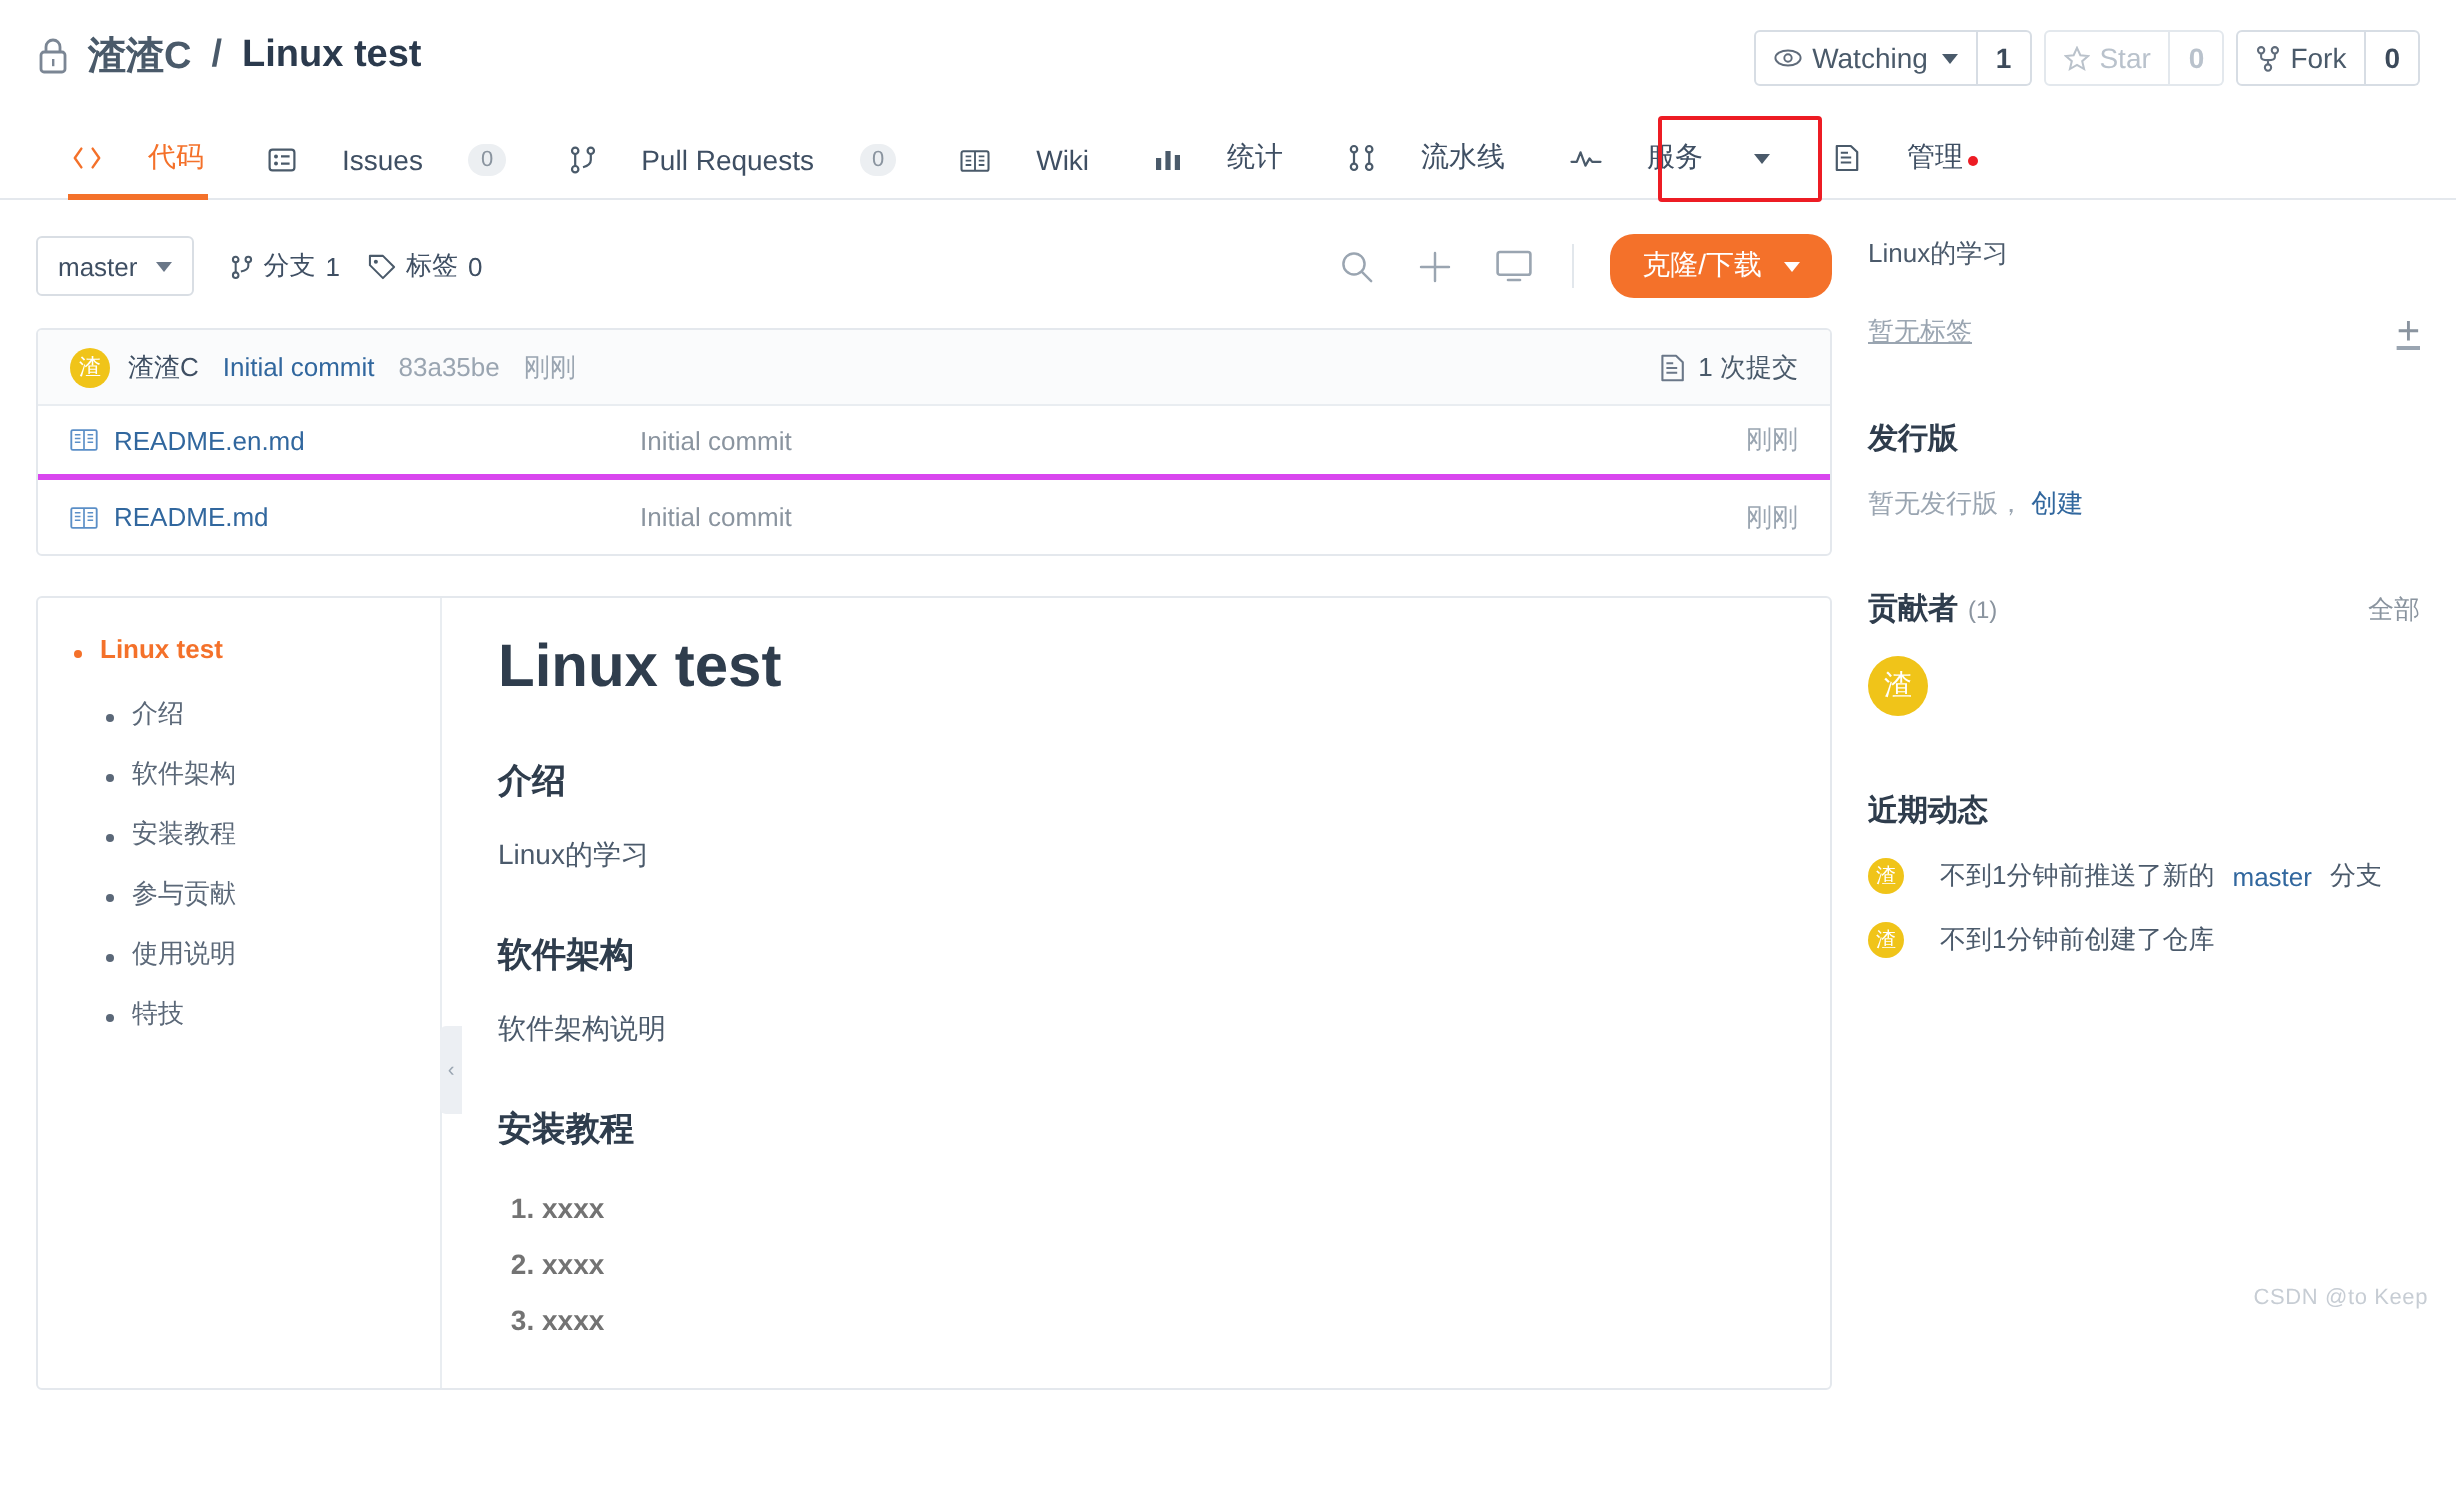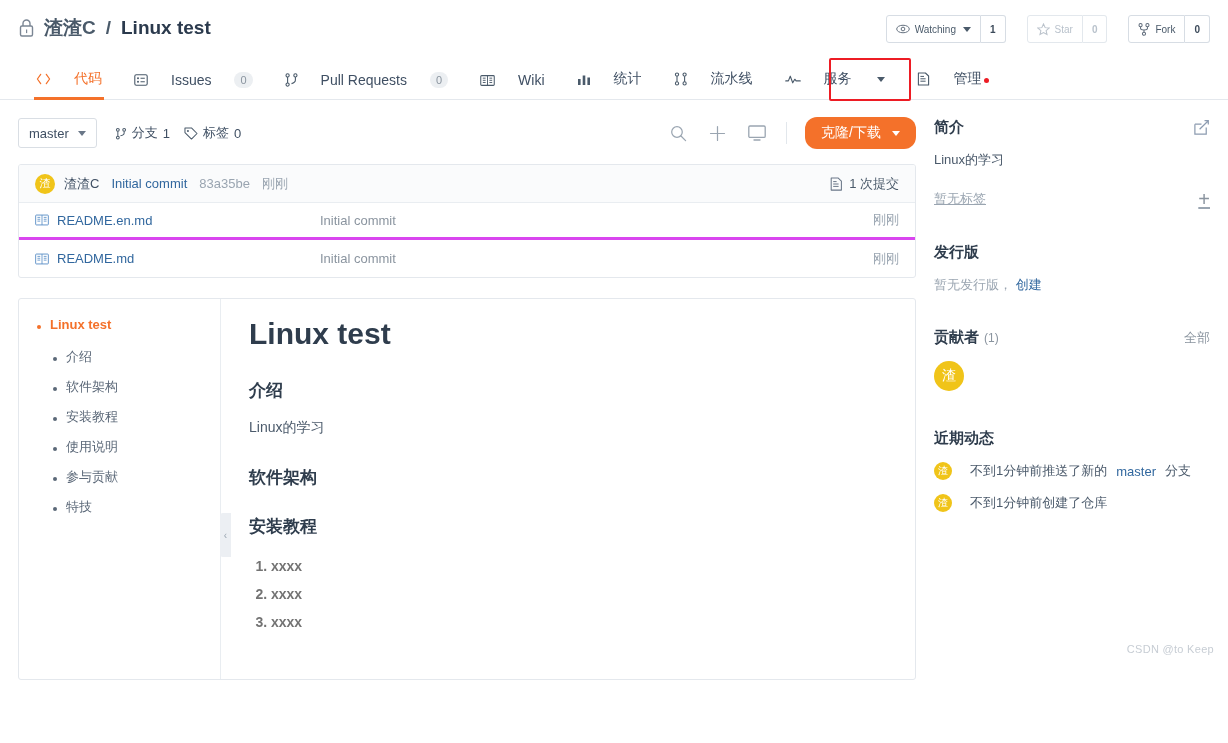--- a/index.html
+++ b/index.html
@@ -24,22 +24,22 @@
     font-size: 19px; font-weight: bold;
   }
   .lock-icon { width: 18px; height: 20px; display: inline-block; position: relative; flex: 0 0 auto; }
   .lock-icon svg { display: block; }
   .repo-owner { color: #4a5a6a; }
   .repo-slash { color: #4a5a6a; margin: 0 2px; }
   .repo-name { color: #2b3a4d; }
 
   .header-actions {
     position: absolute; right: 18px; top: 15px;
-    display: flex; align-items: stretch; gap: 21px;
-    font-size: 10px;
+    display: flex; align-items: stretch; gap: 6px;
+    font-size: 14px;
   }
   .btn-group { display: flex; align-items: stretch; }
   .btn-group > .btn-main {
     display: flex; align-items: center; gap: 5px;
     border: 1px solid #d7dde4; background: #fff;
     padding: 4px 9px; height: 28px;
     border-radius: 3px 0 0 3px;
     color: #4a5a6a; white-space: nowrap;
   }
   .btn-group > .btn-count {
@@ -491,66 +491,58 @@
                   <li>
                       <span class="toc-dot"></span>
                       <span>软件架构</span>
                     </li>
                   <li>
                       <span class="toc-dot"></span>
                       <span>安装教程</span>
                     </li>
                   <li>
                       <span class="toc-dot"></span>
-                      <span>使用说明</span>
+                      <span>参与贡献</span>
                     </li>
                   <li>
                       <span class="toc-dot"></span>
-                      <span>参与贡献</span>
+                      <span>使用说明</span>
                     </li>
                   <li>
                       <span class="toc-dot"></span>
                       <span>特技</span>
                     </li>
                 </ul>
               </li>
             </ul>
             <div class="toc-handle">
               <span>‹</span>
             </div>
           </div>
 
           <div class="md">
             <h1>Linux test</h1>
             <h2>介绍</h2>
             <p>Linux的学习</p>
             <h2>软件架构</h2>
+            <p>软件架构说明</p>
             <h2>安装教程</h2>
             <ol>
               <li>xxxx</li>
               <li>xxxx</li>
               <li>xxxx</li>
             </ol>
           </div>
         </div>
       </div>
     </div>
 
     <div class="col-side">
 
       <div class="side-section">
-        <div class="side-head">
-          <span>简介</span>
-          <span class="edit-btn">
-            <svg width="17" height="17" viewBox="0 0 18 18">
-              <path d="M2 5.5 V16 H14 V9" fill="none" stroke="#8c9bb0" stroke-width="1.3"></path>
-              <path d="M2 5.5 H9 M7 10.8 L16.2 1.8 M12.2 1.8 H16.2 V5.8" fill="none" stroke="#8c9bb0" stroke-width="1.3"></path>
-            </svg>
-          </span>
-        </div>
         <div class="side-desc">Linux的学习</div>
         <div class="side-row">
           <span>暂无标签</span>
           <span class="plus">+</span>
         </div>
       </div>
 
       <div class="side-section" style="margin-top:34px">
         <div class="side-head">
           <span>发行版</span>

